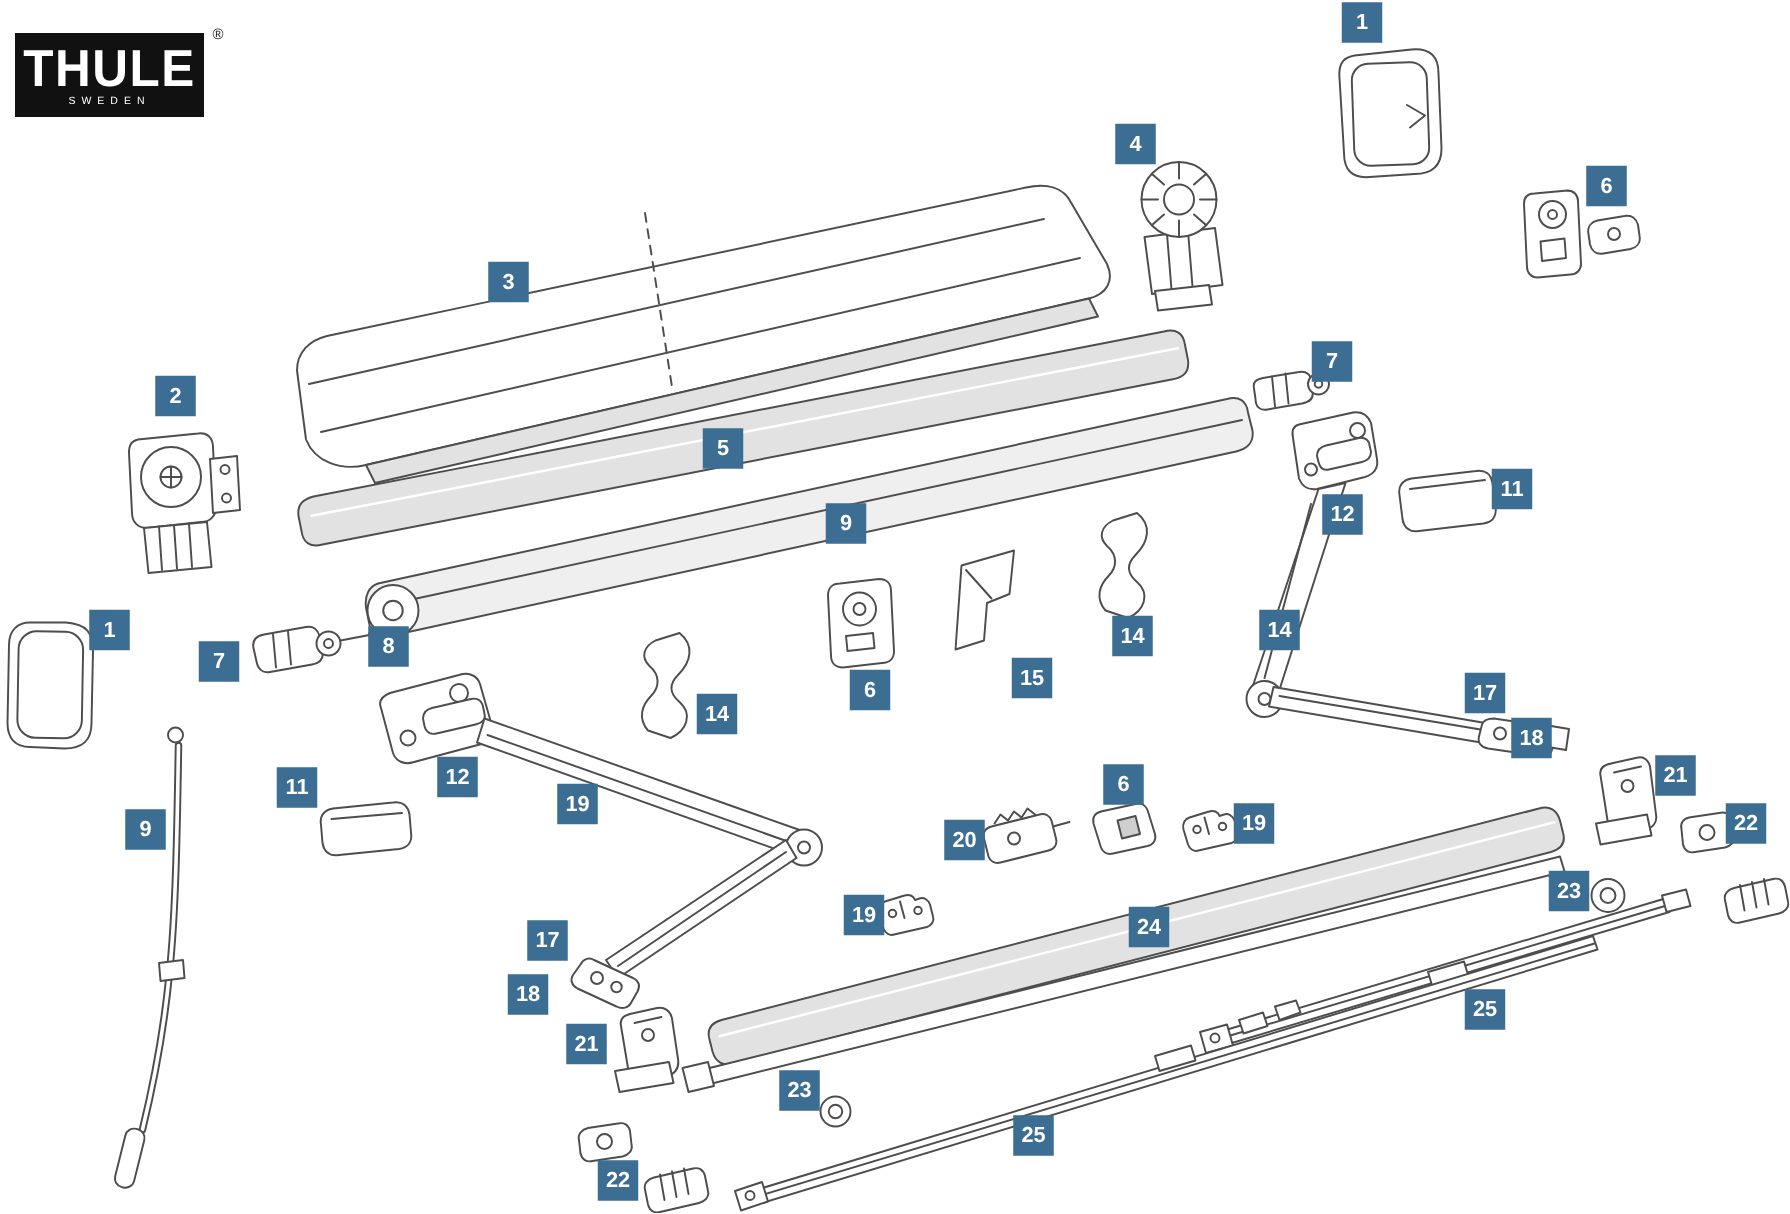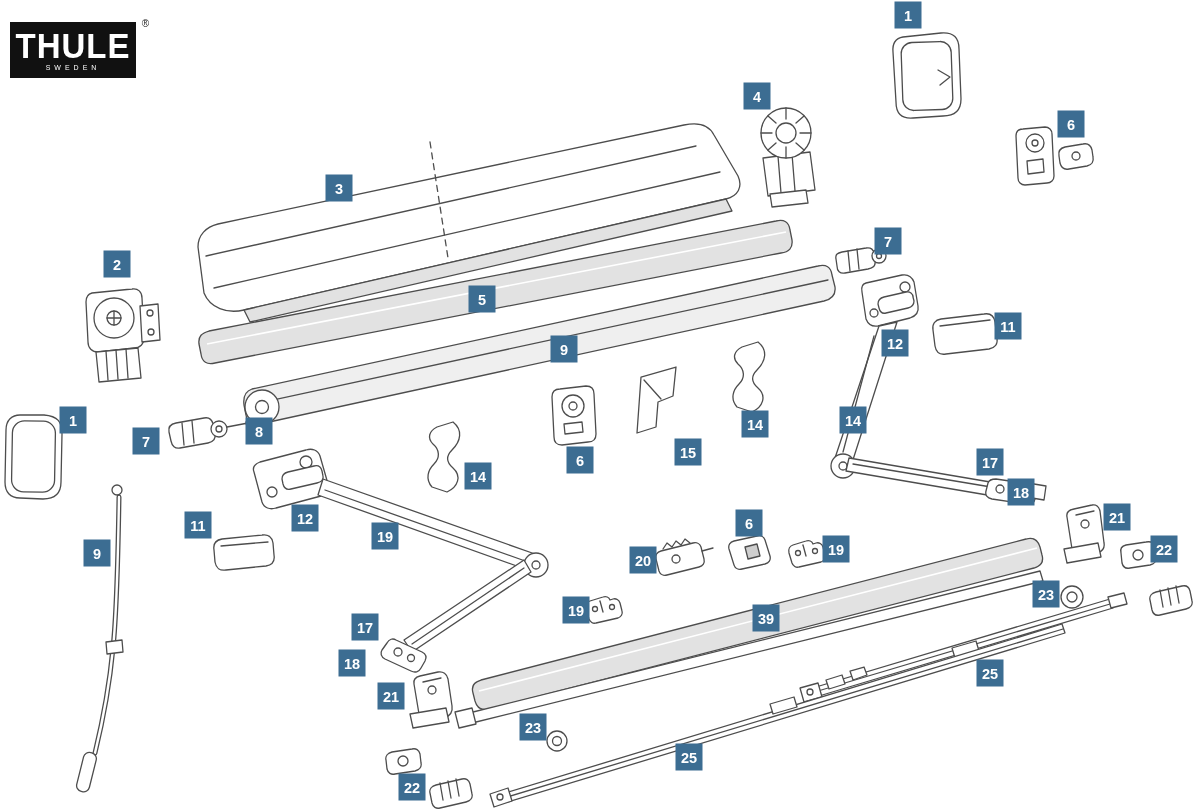--- a/index.html
+++ b/index.html
@@ -335,21 +335,21 @@
       <div class="badge" style="left: 305px; top: 518px;">12</div>
       <div class="badge" style="left: 385px; top: 536px;">19</div>
       <div class="badge" style="left: 1117px; top: 517px;">21</div>
       <div class="badge" style="left: 1164px; top: 549px;">22</div>
       <div class="badge" style="left: 97px; top: 553px;">9</div>
       <div class="badge" style="left: 643px; top: 540px; margin-top: 20px;">20</div>
       <div class="badge" style="left: 749px; top: 523px;">6</div>
       <div class="badge" style="left: 836px; top: 549px;">19</div>
       <div class="badge" style="left: 1046px; top: 594px;">23</div>
       <div class="badge" style="left: 576px; top: 610px;">19</div>
-      <div class="badge" style="left: 766px; top: 618px;">39</div>
+      <div class="badge" style="left: 766px; top: 618px;">24</div>
       <div class="badge" style="left: 365px; top: 627px;">17</div>
       <div class="badge" style="left: 352px; top: 663px;">18</div>
       <div class="badge" style="left: 990px; top: 673px;">25</div>
       <div class="badge" style="left: 391px; top: 696px;">21</div>
       <div class="badge" style="left: 533px; top: 727px;">23</div>
       <div class="badge" style="left: 689px; top: 757px;">25</div>
       <div class="badge" style="left: 412px; top: 787px;">22</div>
     </div>
 
 </div>

